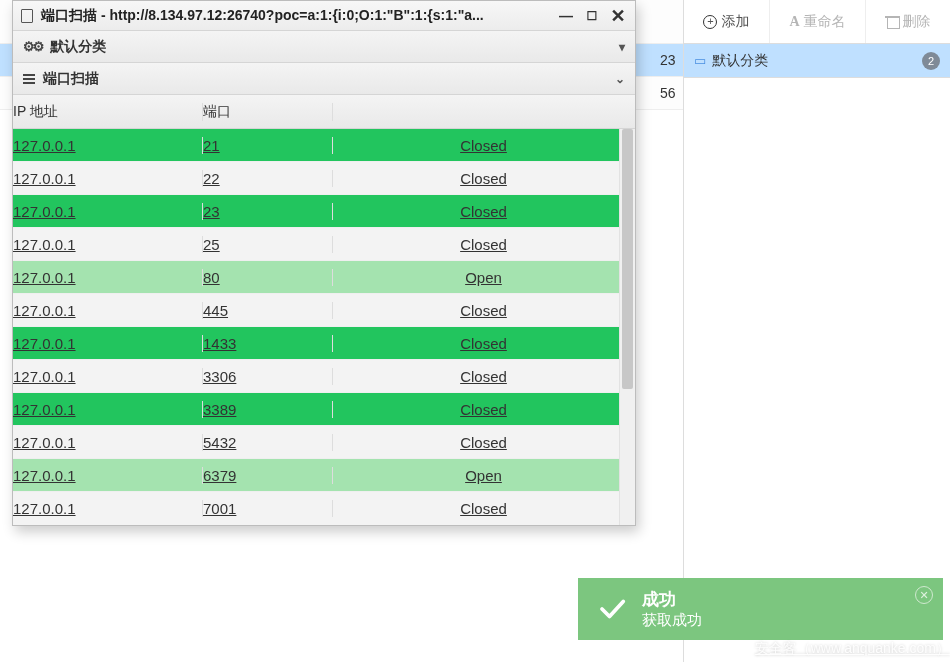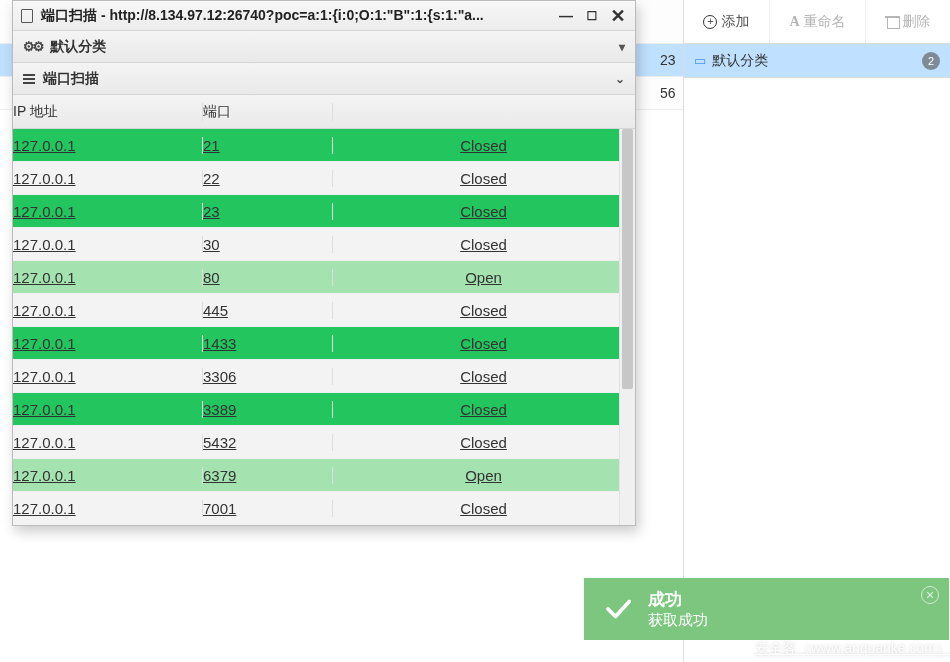--- a/index.html
+++ b/index.html
@@ -54,21 +54,21 @@
   .thead .col.stat { text-align: left; }
   .tbody { max-height: 399px; overflow: hidden; }
   .trow { height: 33px; border-bottom: 1px solid #efefef; font-size: 15px; text-decoration: underline; }
   .trow.alt { background: #f3f3f3; }
   .trow.open { background: #a4e3af; }
   .trow.last { border-bottom: none; }
   .scrollbar { position: absolute; right: 0; top: 34px; bottom: 0; width: 16px; background: #f0f0f0; border-left: 1px solid #e2e2e2; }
   .scrollbar .thumb { position: absolute; left: 2px; right: 2px; top: 0; height: 260px; background: #c7c7c7; border-radius: 2px; }
 
   
-  .toast { position: absolute; right: 1px; bottom: 22px; width: 365px; height: 62px; background: #7cc67f; color: #fff; display: flex; align-items: center; padding-left: 18px; }
+  .toast { position: absolute; right: 7px; bottom: 22px; width: 365px; height: 62px; background: #7cc67f; color: #fff; display: flex; align-items: center; padding-left: 18px; }
   .toast .check { width: 32px; height: 32px; display: flex; align-items: center; justify-content: center; margin-right: 14px; }
   .toast .check svg { width: 30px; height: 30px; }
   .toast .msg .t1 { font-size: 17px; font-weight: bold; }
   .toast .msg .t2 { font-size: 15px; }
   .toast .close { position: absolute; right: 10px; top: 8px; width: 18px; height: 18px; border: 1.5px solid #cfe9cf; border-radius: 50%; display: flex; align-items: center; justify-content: center; font-size: 11px; color: #dff2df; }
 
   
   .watermark { position: absolute; right: 0; bottom: 4px; color: rgba(255,255,255,.9); font-size: 14px; text-shadow: 0 0 3px rgba(0,0,0,.2); text-decoration: underline; }
 </style>
 </head>
@@ -145,21 +145,21 @@
             <div class="col port">22</div>
             <div class="col stat">Closed</div>
           </div>
           <div class="trow">
             <div class="col ip">127.0.0.1</div>
             <div class="col port">23</div>
             <div class="col stat">Closed</div>
           </div>
           <div class="trow alt">
             <div class="col ip">127.0.0.1</div>
-            <div class="col port">30</div>
+            <div class="col port">25</div>
             <div class="col stat">Closed</div>
           </div>
           <div class="trow open">
             <div class="col ip">127.0.0.1</div>
             <div class="col port">80</div>
             <div class="col stat">Open</div>
           </div>
           <div class="trow alt">
             <div class="col ip">127.0.0.1</div>
             <div class="col port">445</div>

